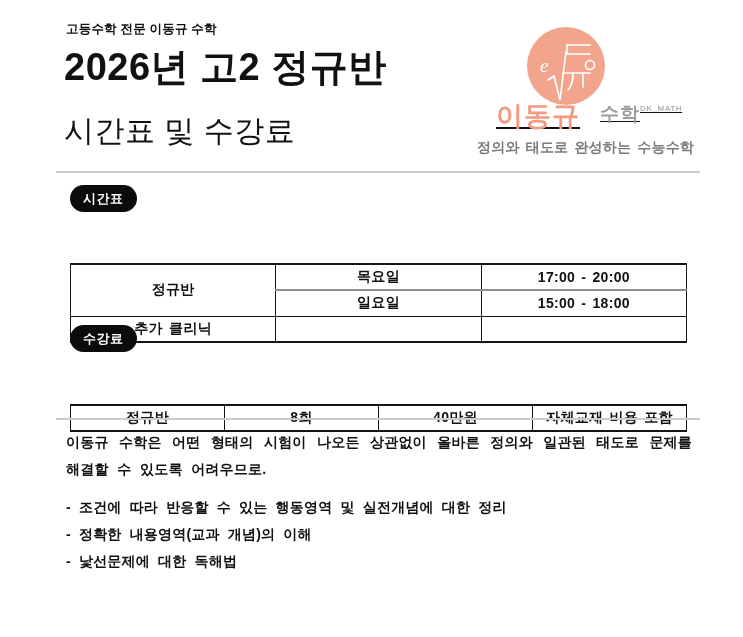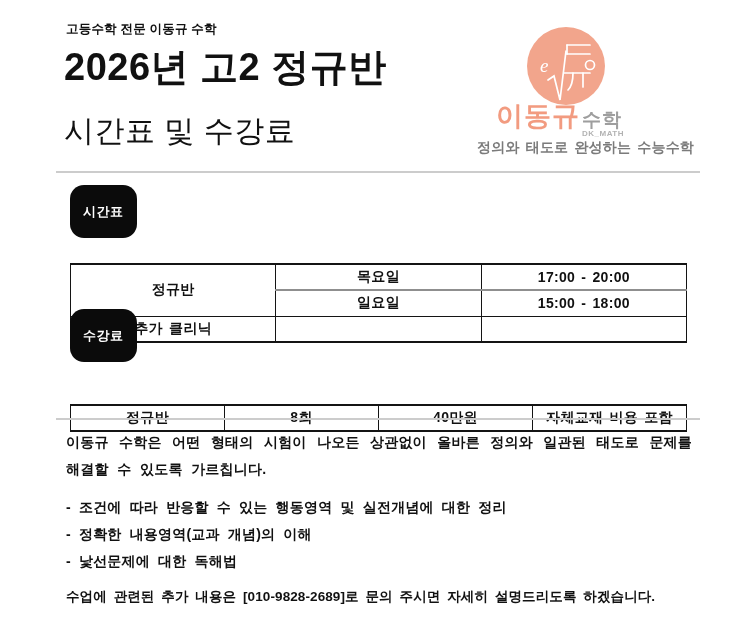--- a/index.html
+++ b/index.html
@@ -29,48 +29,48 @@
     position:absolute;left:64px;top:42px;
     font-size:38px;font-weight:800;letter-spacing:.5px;
   }
   .title2{
     position:absolute;left:64px;top:87px;
     font-size:30px;font-weight:400;letter-spacing:.5px;margin-top:24px;
   }
   .logo-circle{position:absolute;left:527px;top:27px;width:78px;height:78px;}
   .logo-name{
     position:absolute;left:496px;top:98px;
-    display:flex;align-items:flex-start;gap:2px;white-space:nowrap;
+    display:flex;align-items:flex-start;gap:20px;white-space:nowrap;text-decoration:underline;
   }
   .logo-name .primary{
     font-size:27px;font-weight:900;color:var(--brand_text);letter-spacing:1px;
   }
-  .logo-name .secondary-wrap{display:flex;flex-direction:column;margin-top:12px;}
+  .logo-name .secondary-wrap{display:flex;flex-direction:row;margin-top:6px;}
   .logo-name .secondary{
     font-size:19px;font-weight:800;color:var(--gray_text);letter-spacing:1px;line-height:19px;
   }
   .logo-name .sub{
     font-size:8px;font-weight:700;color:#b3b3b3;letter-spacing:.5px;line-height:9px;
   }
   .tagline{
     position:absolute;left:477px;top:139px;
     font-size:14px;font-weight:800;color:var(--tagline);letter-spacing:.2px;
     word-spacing:2px;white-space:nowrap;
   }
   .rule{position:absolute;left:56px;width:644px;height:2px;background:var(--rule);}
   .rule-1{top:171px;}
   .rule-2{top:418px;}
   .badge{
     position:absolute;left:70px;
     background:#0b0b0b;color:#ffffff;
     font-size:13px;font-weight:700;letter-spacing:.5px;
-    padding:18px 13px;border-radius:14px;line-height:17px;
+    padding:5px 13px;border-radius:14px;line-height:17px;
   }
   .badge-time{top:185px;}
-  .badge-fee{top:309px;}
+  .badge-fee{top:325px;}
   table.tbl{
     position:absolute;left:70px;width:617px;
     border-collapse:collapse;table-layout:fixed;
     border-top:2.5px solid #141414;border-bottom:2.5px solid #141414;margin-top:46px;
   }
   .tbl-time{top:217px;}
   .tbl-fee{top:358px;}
   table.tbl td{
     border:1.5px solid #141414;
     text-align:center;vertical-align:middle;
@@ -168,25 +168,24 @@
         <td>8회</td>
         <td>40만원</td>
         <td>자체교재 비용 포함</td>
       </tr>
     </tbody>
   </table>
 
 
   <div class="rule rule-2"></div>
 
-  <div class="paragraph">이동규 수학은 어떤 형태의 시험이 나오든 상관없이 올바른 정의와 일관된 태도로 문제를 해결할 수 있도록 가르칩니다.</div>
+  <div class="paragraph">이동규 수학은 어떤 형태의 시험이 나오든 상관없이 올바른 정의와 일관된 태도로 문제를 해결할 수 있도록 어려우므로.</div>
 
   <div class="bullets">
     <div>- 조건에 따라 반응할 수 있는 행동영역 및 실전개념에 대한 정리</div>
     <div>- 정확한 내용영역(교과 개념)의 이해</div>
     <div>- 낯선문제에 대한 독해법</div>
   </div>
 
   <div class="footer">
-    <div class="line1">수업에 관련된 추가 내용은 [010-9828-2689]로 문의 주시면 자세히 설명드리도록 하겠습니다.</div>
   </div>
 
 </div>
 
 </body></html>

